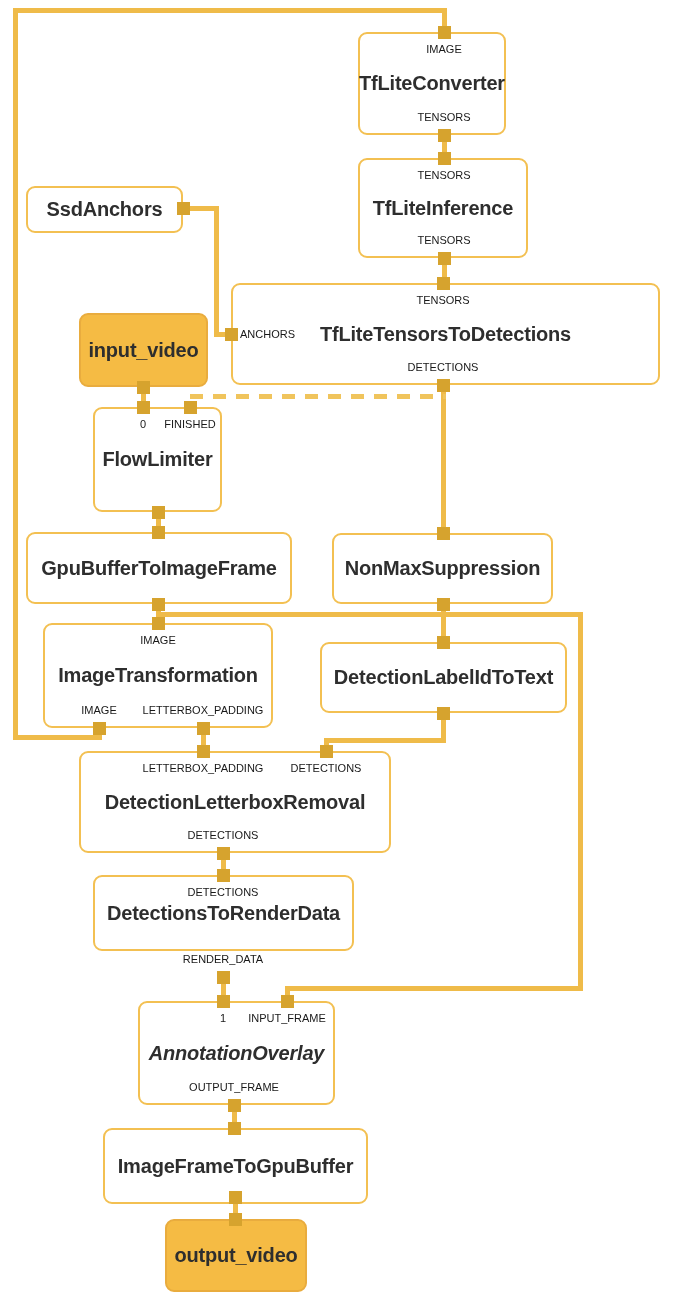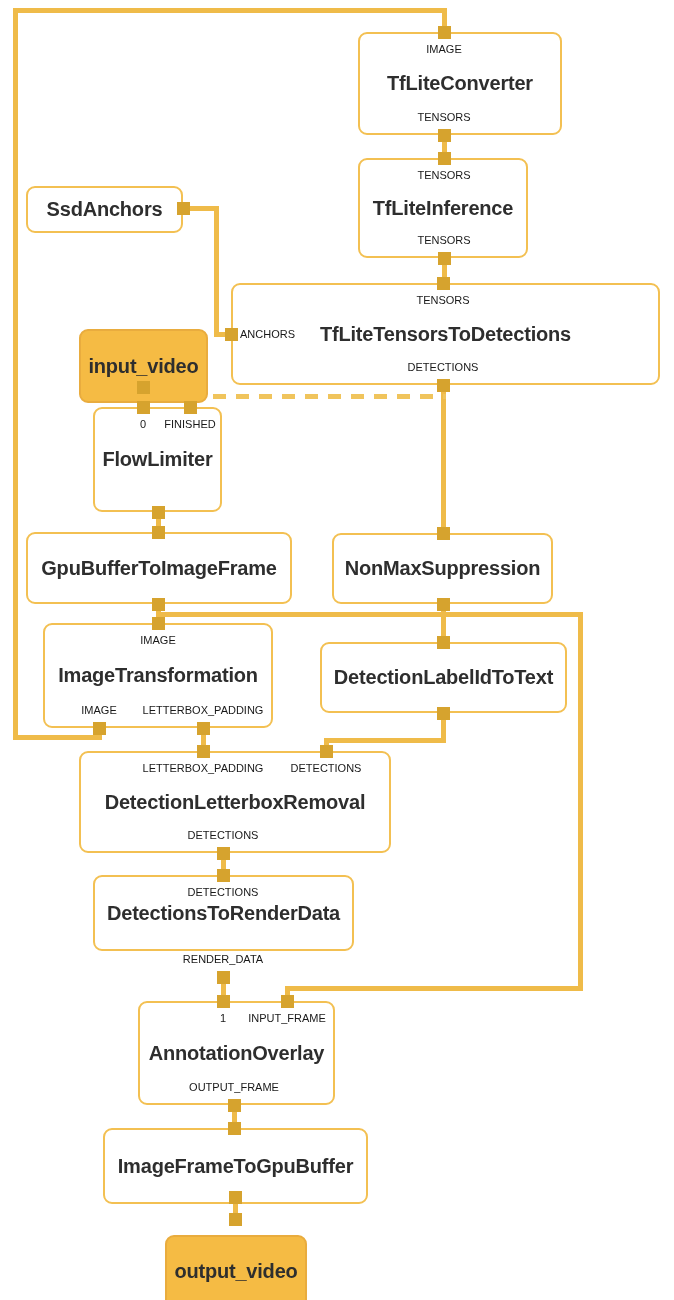--- a/index.html
+++ b/index.html
@@ -16,21 +16,20 @@
     background: var(--node-fill, #ffffff);
     border: 2px solid var(--node-border, #f3c052);
     border-radius: 9px;
     display: flex;
     align-items: center;
     justify-content: center;
   }
   .node.stream {
     background: var(--stream-fill, #f5bb44);
     border-color: var(--stream-border, #e9ac3e);
-    margin-top: 16px;
   }
   .node-title {
     font-weight: bold;
     font-size: 20px;
     letter-spacing: -0.2px;
     color: var(--title-color, #2e2e2e);
     white-space: nowrap;
   }
   .port { position: absolute; z-index: 3; background: var(--port-color, #d6a32e); }
   .port-label {
@@ -67,21 +66,21 @@
     <div class="edge" style="left: 284.5px; top: 985.5px; width: 5px; height: 18px; background: rgb(239, 187, 73);"></div>
     <div class="edge" style="left: 440.5px; top: 601.5px; width: 5px; height: 43px; background: rgb(239, 187, 73);"></div>
     <div class="edge" style="left: 440.5px; top: 710.5px; width: 5px; height: 32px; background: rgb(239, 187, 73);"></div>
     <div class="edge" style="left: 323.5px; top: 737.5px; width: 122px; height: 5px; background: rgb(239, 187, 73);"></div>
     <div class="edge" style="left: 323.5px; top: 737.5px; width: 5px; height: 16px; background: rgb(239, 187, 73);"></div>
     <div class="edge" style="left: 200.5px; top: 725.5px; width: 5px; height: 28px; background: rgb(239, 187, 73);"></div>
     <div class="edge" style="left: 220.5px; top: 850.5px; width: 5px; height: 27px; background: rgb(239, 187, 73);"></div>
     <div class="edge" style="left: 220.5px; top: 974.5px; width: 5px; height: 29px; background: rgb(239, 187, 73);"></div>
     <div class="edge" style="left: 231.5px; top: 1102.5px; width: 5px; height: 28px; background: rgb(239, 187, 73);"></div>
     <div class="edge" style="left: 232.5px; top: 1194.5px; width: 5px; height: 27px; background: rgb(239, 187, 73);"></div>
-    <div class="node" style="left: 358px; top: 32px; width: 204px; height: 103px;">
+    <div class="node" style="left: 358px; top: 32px; width: 148px; height: 103px;">
       <div class="node-title">TfLiteConverter</div>
     </div>
     <div class="port" style="width: 13px; height: 13px; left: 437.5px; top: 25.5px;"></div>
     <div class="port-label" style="left: 444px; top: 42px; transform: translateX(-50%);">IMAGE</div>
     <div class="port" style="width: 13px; height: 13px; left: 437.5px; top: 128.5px;"></div>
     <div class="port-label" style="left: 444px; top: 110px; transform: translateX(-50%);">TENSORS</div>
     <div class="node" style="left: 358px; top: 158px; width: 170px; height: 100px;">
       <div class="node-title">TfLiteInference</div>
     </div>
     <div class="port" style="width: 13px; height: 13px; left: 437.5px; top: 151.5px;"></div>
@@ -146,21 +145,21 @@
     <div class="port-label" style="left: 326px; top: 761px; transform: translateX(-50%);">DETECTIONS</div>
     <div class="port" style="width: 13px; height: 13px; left: 216.5px; top: 846.5px;"></div>
     <div class="port-label" style="left: 223px; top: 828px; transform: translateX(-50%);">DETECTIONS</div>
     <div class="node" style="left: 93px; top: 875px; width: 261px; height: 76px;">
       <div class="node-title">DetectionsToRenderData</div>
     </div>
     <div class="port" style="width: 13px; height: 13px; left: 216.5px; top: 868.5px;"></div>
     <div class="port-label" style="left: 223px; top: 885px; transform: translateX(-50%);">DETECTIONS</div>
     <div class="port" style="width: 13px; height: 13px; left: 216.5px; top: 970.5px;"></div>
     <div class="port-label" style="left: 223px; top: 952px; transform: translateX(-50%);">RENDER_DATA</div>
-    <div class="node" style="left: 138px; top: 1001px; width: 197px; height: 104px;">
+    <div class="node" style="left: 138px; top: 1001px; width: 197px; height: 104px; font-style: italic;">
       <div class="node-title">AnnotationOverlay</div>
     </div>
     <div class="port" style="width: 13px; height: 13px; left: 216.5px; top: 994.5px;"></div>
     <div class="port-label" style="left: 223px; top: 1011px; transform: translateX(-50%);">1</div>
     <div class="port" style="width: 13px; height: 13px; left: 280.5px; top: 994.5px;"></div>
     <div class="port-label" style="left: 287px; top: 1011px; transform: translateX(-50%);">INPUT_FRAME</div>
     <div class="port" style="width: 13px; height: 13px; left: 227.5px; top: 1098.5px;"></div>
     <div class="port-label" style="left: 234px; top: 1080px; transform: translateX(-50%);">OUTPUT_FRAME</div>
     <div class="node" style="left: 103px; top: 1128px; width: 265px; height: 76px;">
       <div class="node-title">ImageFrameToGpuBuffer</div>

